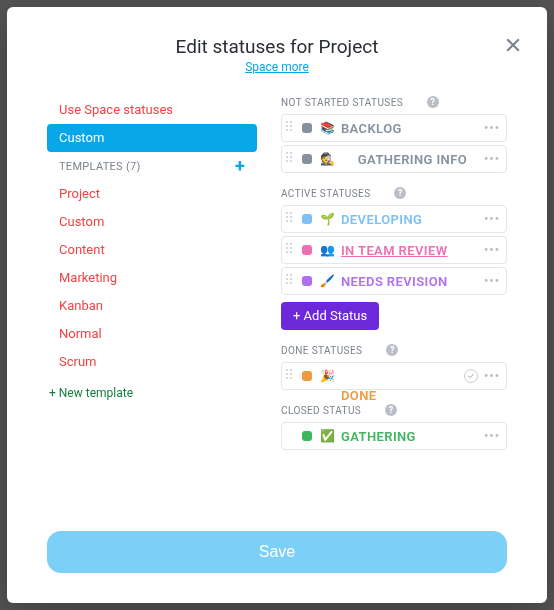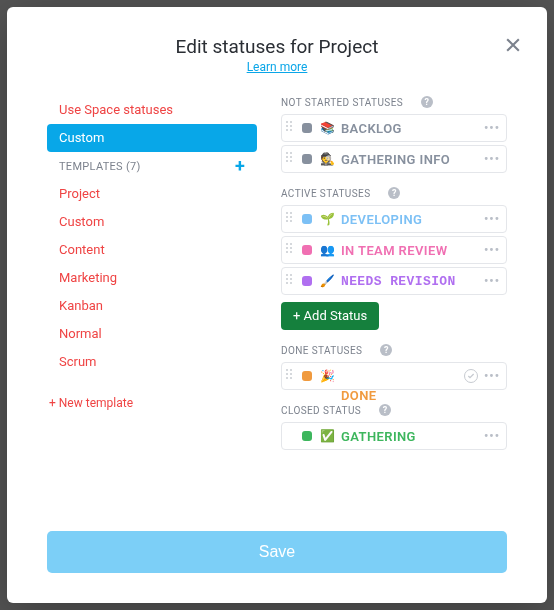--- a/index.html
+++ b/index.html
@@ -82,34 +82,34 @@
     letter-spacing: .3px;
   }
   .plus-add {
     color: #08a7e8;
     font-size: 18px;
     font-weight: 700;
     cursor: pointer;
     line-height: 1;
   }
   .new-template {
-    margin-top: 20px;
+    margin-top: 10px;
     padding-left: 2px;
-    color: #ef4444;
+    color: #15803d;
     font-size: 12px;
     cursor: pointer;
   }
   .right-col {
     flex: 1;
     padding-top: 12px;
   }
   .group-label {
     display: flex;
     align-items: center;
-    gap: 18px;
+    gap: 24px;
     font-size: 10px;
     font-weight: 400;
     letter-spacing: .4px;
     color: #7c828d;
     text-transform: uppercase;
     margin-bottom: 6px;
     margin-top: 14px;
   }
   .group-label:first-child { margin-top: 0; }
   .help-circle {
@@ -184,47 +184,47 @@
     letter-spacing: 1px;
     font-size: 12px;
     font-weight: 700;
   }
   .add-status-btn {
     display: inline-block;
     margin-top: 4px;
     height: 28px;
     line-height: 28px;
     padding: 0 12px;
-    background: #15803d;
+    background: #6d28d9;
     color: #fff;
     border-radius: 4px;
     font-size: 13px;
     cursor: pointer;
   }
   .footer {
     padding: 20px 40px 30px;
   }
   .save-btn {
     width: 100%;
     height: 42px;
     background: #7ccff7;
     color: #fff;
     border: none;
-    border-radius: 5px;
+    border-radius: 14px;
     font-size: 16px;
     cursor: pointer;
   }
 </style>
 </head>
 <body>
 
 <div class="modal">
   <div class="header">
     <div class="title">Edit statuses for Project</div>
-    <a class="learn-more">Learn more</a>
+    <a class="learn-more">Space more</a>
     <div class="close-btn">
       <svg viewBox="0 0 24 24" fill="none" stroke="currentColor" stroke-width="2.5">
           <path d="M5 5l14 14M19 5L5 19"></path>
         </svg>
     </div>
   </div>
 
   <div class="body">
     <div class="left-col">
       <div class="left-item">Use Space statuses</div>
@@ -269,21 +269,21 @@
             <div class="drag-handle">
               <span></span>
               <span></span>
               <span></span>
               <span></span>
               <span></span>
               <span></span>
             </div>
             <div class="color-chip" style="background: rgb(135, 144, 158);"></div>
             <span class="emoji">🕵️</span>
-            <span class="status-label" style="color: rgb(135, 144, 158);">GATHERING INFO</span>
+            <span class="status-label" style="color: rgb(135, 144, 158); text-align: center;">GATHERING INFO</span>
             <span class="dots">•••</span>
           </div>
         </div>
 
       <div class="group-label">
         <span>ACTIVE STATUSES</span>
         <span class="help-circle">?</span>
       </div>
       <div id="group-active">
           <div class="status-row">
@@ -304,35 +304,35 @@
             <div class="drag-handle">
               <span></span>
               <span></span>
               <span></span>
               <span></span>
               <span></span>
               <span></span>
             </div>
             <div class="color-chip" style="background: rgb(240, 111, 178);"></div>
             <span class="emoji">👥</span>
-            <span class="status-label" style="color: rgb(240, 111, 178);">IN TEAM REVIEW</span>
+            <span class="status-label" style="color: rgb(240, 111, 178); text-decoration: underline;">IN TEAM REVIEW</span>
             <span class="dots">•••</span>
           </div>
           <div class="status-row">
             <div class="drag-handle">
               <span></span>
               <span></span>
               <span></span>
               <span></span>
               <span></span>
               <span></span>
             </div>
             <div class="color-chip" style="background: rgb(176, 111, 240);"></div>
             <span class="emoji">🖌️</span>
-            <span class="status-label" style="color: rgb(176, 111, 240); font-family: Liberation Mono, monospace;">NEEDS REVISION</span>
+            <span class="status-label" style="color: rgb(176, 111, 240);">NEEDS REVISION</span>
             <span class="dots">•••</span>
           </div>
         </div>
       <div class="add-status-btn">+ Add Status</div>
 
       <div class="group-label">
         <span>DONE STATUSES</span>
         <span class="help-circle">?</span>
       </div>
       <div id="group-done">

